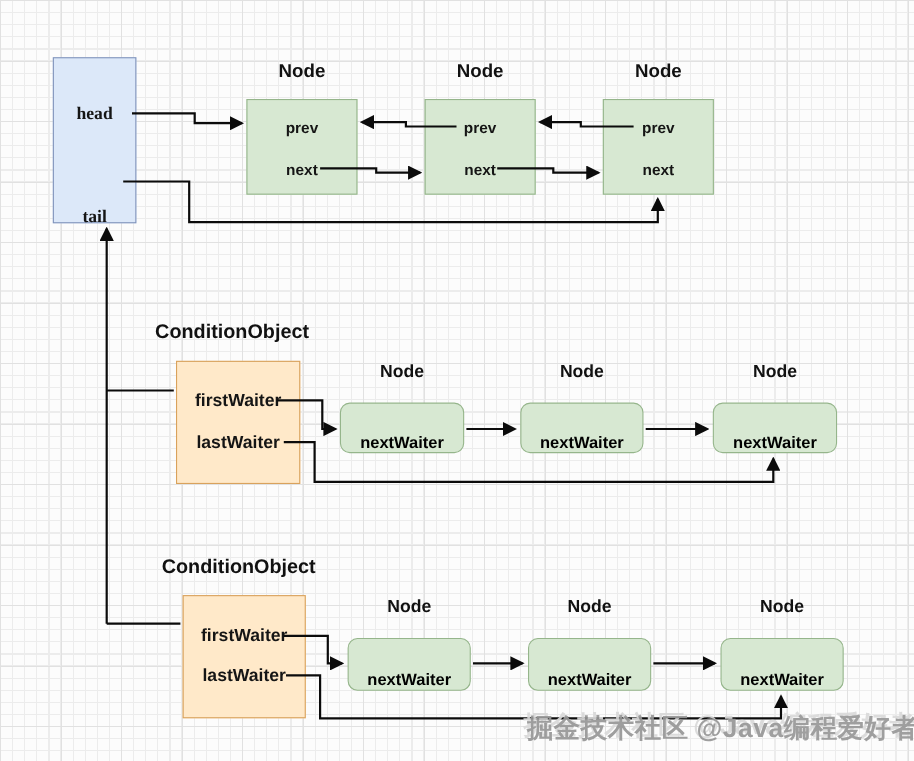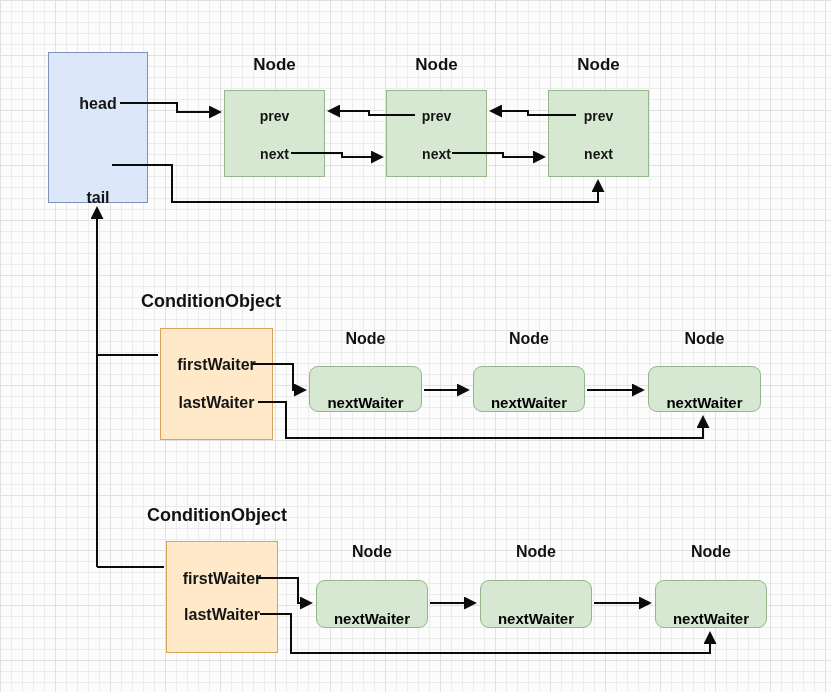--- a/index.html
+++ b/index.html
@@ -55,21 +55,21 @@
     <path d="M424 390 H468" marker-end="url(#arr)"></path>
     <path d="M587 390 H643" marker-end="url(#arr)"></path>
     <path d="M258 402 H286 V438 H703 V417" marker-end="url(#arr)"></path>
     <path d="M258 578 H298 V603 H311" marker-end="url(#arr)"></path>
     <path d="M430 603 H475" marker-end="url(#arr)"></path>
     <path d="M594 603 H650" marker-end="url(#arr)"></path>
     <path d="M260 614 H291 V653 H710 V633" marker-end="url(#arr)"></path>
   </svg>
 
   <div class="title" style="left:62px;top:15px;width:75px;font-size:21px;margin-top:41px;">AQS</div>
-  <div class="box aqs-box" style="left:48px;top:52px;width:100px;height:151px;">
+  <div class="box aqs-box" style="left:48px;top:52px;width:76px;height:151px;font-family:Liberation Serif, serif;">
     <div class="field" style="top:41px;font-size:16px;">head</div>
     <div class="field" style="top:103px;font-size:16px;margin-top:32px;">tail</div>
   </div>
 
   <div class="title" style="left:224px;top:55px;width:101px;font-size:17px;">Node</div>
   <div class="box node-box" style="left:224px;top:90px;width:101px;height:87px;">
     <div class="field" style="top:15px;font-size:14px;">prev</div>
     <div class="field" style="top:53px;font-size:14px;">next</div>
   </div>
 
@@ -116,14 +116,15 @@
   </div>
   <div class="title" style="left:480px;top:543px;width:112px;font-size:16px;">Node</div>
   <div class="box waiter-box" style="left:480px;top:580px;width:112px;height:48px;font-size:15px;font-weight:bold;">
     <span>nextWaiter</span>
   </div>
   <div class="title" style="left:655px;top:543px;width:112px;font-size:16px;">Node</div>
   <div class="box waiter-box" style="left:655px;top:580px;width:112px;height:48px;font-size:15px;font-weight:bold;">
     <span>nextWaiter</span>
   </div>
 
+  <div class="watermark">掘金技术社区 @Java编程爱好者</div>
 
 </div>
 
 </body></html>

